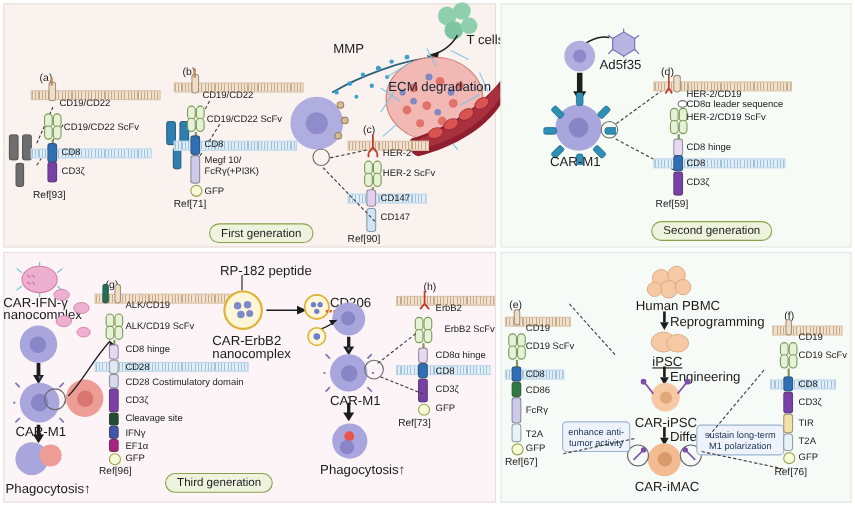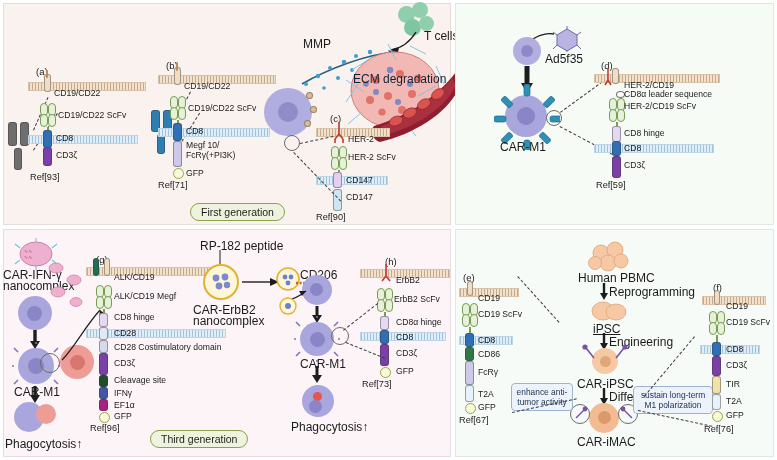--- a/index.html
+++ b/index.html
@@ -271,20 +271,21 @@
   <div class="stalk" style="left:616px;top:122px;width:1.5px;height:8px;background:#7a9b55;"></div>
   <div class="blk" style="left:612px;top:126px;width:9px;height:16px;background:#e6d8f2;"></div>
   <div class="lbl" style="left:624px;top:128px;">CD8 hinge</div>
   <div class="memb2" style="left:594px;top:144px;width:120px;"></div>
   <div class="blk" style="left:612px;top:141px;width:9px;height:15px;background:#2f6fb5;"></div>
   <div class="lbl" style="left:624px;top:143px;">CD8</div>
   <div class="blk" style="left:612px;top:156px;width:9px;height:22px;background:#7b3fa8;"></div>
   <div class="lbl" style="left:624px;top:160px;">CD3ζ</div>
   <div class="ref" style="left:596px;top:180px;">Ref[59]</div>
 
+  <div class="gen-label" style="left:592px;top:201px;">Second generation</div>
 
   <div class="panel" id="panel-third"></div>
 
   <svg style="position:absolute;left:13px;top:238px;" width="46" height="32">
     <ellipse cx="23" cy="16" rx="16" ry="12" fill="#eeb0cf" stroke="#d07fa9" stroke-width="1"></ellipse>
     <g stroke="#6fc6d8" stroke-width="1.1" fill="none">
       <path d="M7,10 l-5,-4 M39,10 l5,-4 M7,22 l-5,4 M39,22 l5,4 M23,4 l0,-4 M23,28 l0,4"></path>
     </g>
     <g fill="#b04b82" font-size="5" font-family="Liberation Sans">
       <text x="11" y="15">∿∿</text>
@@ -335,21 +336,21 @@
   <div class="memb" style="left:86px;top:267px;width:140px;"></div>
   <div class="blk" style="left:93px;top:258px;width:6px;height:18px;background:#1f6f55;"></div>
   <div class="blk" style="left:104px;top:258px;width:6px;height:18px;background:#f2ddc3;"></div>
   <div class="lbl" style="left:114px;top:272px;">ALK/CD19</div>
   <div class="scfv" style="left:96px;top:285px;">
       <i></i>
       <i></i>
       <i></i>
       <i></i>
     </div>
-  <div class="lbl" style="left:114px;top:291px;">ALK/CD19 Megf</div>
+  <div class="lbl" style="left:114px;top:291px;">ALK/CD19 ScFv</div>
   <div class="stalk" style="left:103px;top:309px;width:1.5px;height:6px;background:#7a9b55;"></div>
   <div class="blk" style="left:99px;top:313px;width:9px;height:14px;background:#e6d8f2;"></div>
   <div class="lbl" style="left:114px;top:312px;">CD8 hinge</div>
   <div class="memb2" style="left:86px;top:329px;width:140px;"></div>
   <div class="blk" style="left:99px;top:327px;width:9px;height:13px;background:#e3e8f2;"></div>
   <div class="lbl" style="left:114px;top:328px;">CD28</div>
   <div class="blk" style="left:99px;top:340px;width:9px;height:13px;background:#d6daea;"></div>
   <div class="lbl" style="left:114px;top:342px;">CD28 Costimulatory domain</div>
   <div class="blk" style="left:99px;top:353px;width:9px;height:22px;background:#7b3fa8;"></div>
   <div class="lbl" style="left:114px;top:358px;">CD3ζ</div>
@@ -431,21 +432,21 @@
   <svg style="position:absolute;left:380px;top:264px;" width="14" height="22">
     <path d="M6,0 L6,12 M6,12 l-4,5 M6,12 l4,5" stroke="#c0392b" stroke-width="1.6" fill="none"></path>
   </svg>
   <div class="lbl" style="left:396px;top:275px;">ErbB2</div>
   <div class="scfv" style="left:377px;top:288px;">
       <i></i>
       <i></i>
       <i></i>
       <i></i>
     </div>
-  <div class="lbl" style="left:394px;top:294px;">ErbB2 ScFv</div>
+  <div class="lbl" style="left:404px;top:294px;">ErbB2 ScFv</div>
   <div class="stalk" style="left:384px;top:312px;width:1.5px;height:6px;background:#7a9b55;"></div>
   <div class="blk" style="left:380px;top:316px;width:9px;height:14px;background:#e6d8f2;"></div>
   <div class="lbl" style="left:396px;top:317px;">CD8α hinge</div>
   <div class="memb2" style="left:360px;top:332px;width:86px;"></div>
   <div class="blk" style="left:380px;top:330px;width:9px;height:14px;background:#2f6fb5;"></div>
   <div class="lbl" style="left:396px;top:332px;">CD8</div>
   <div class="blk" style="left:380px;top:344px;width:9px;height:22px;background:#7b3fa8;"></div>
   <div class="lbl" style="left:396px;top:348px;">CD3ζ</div>
   <div class="gfp" style="left:380px;top:367px;"></div>
   <div class="lbl" style="left:396px;top:366px;">GFP</div>

